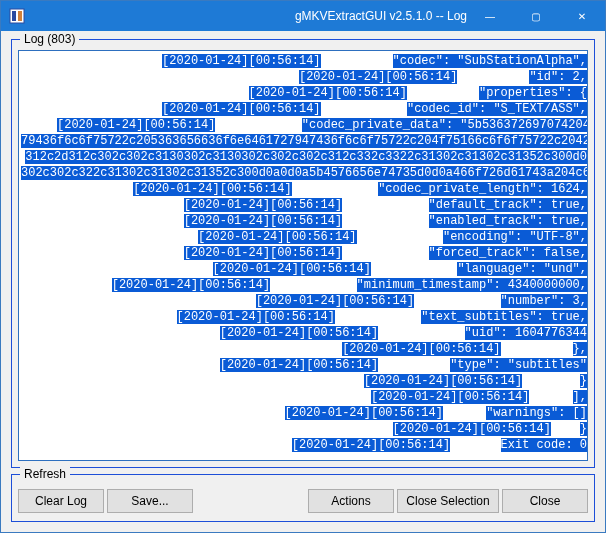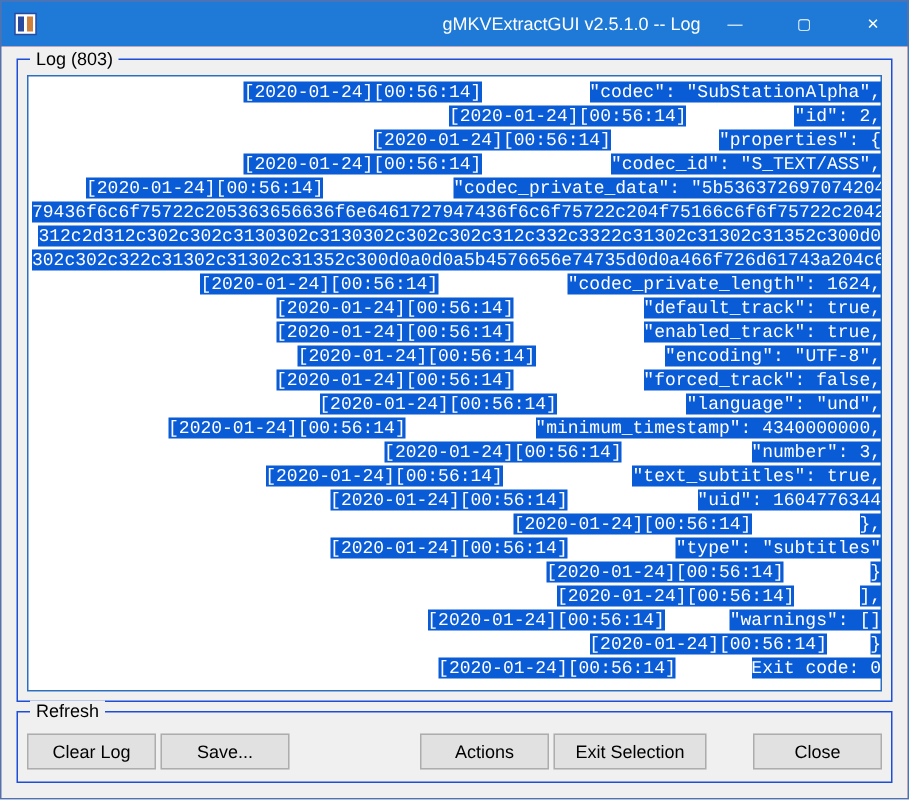--- a/index.html
+++ b/index.html
@@ -30,21 +30,21 @@
   .log-inner::-webkit-scrollbar-thumb { background: #c2c2c2; }
   .log-inner::-webkit-scrollbar-button { background: #f0f0f0; width:17px; height:17px; }
 
   .actions-group { padding: 14px 6px 8px 6px; }
   .actions-row { display: flex; gap: 3px; }
   .btn { height: 24px; font-size: 12px; background: #e1e1e1; border: 1px solid #adadad; padding: 0 8px; display: inline-flex; align-items: center; justify-content: center; cursor: default; }
   .btn.w-clear { width: 86px; }
   .btn.w-save  { width: 86px; }
   .btn.w-refresh { width: 86px; }
   .btn.w-copy { width: 102px; }
-  .btn.w-close { width: 86px; margin-left: 28px; }
+  .btn.w-close { width: 86px; }
   .spacer { flex: 1; }
 </style>
 </head>
 <body>
 
 <div class="window">
   <div class="titlebar">
     <span class="app-icon">
       <svg width="16" height="16" viewBox="0 0 16 16">
         <rect x="1" y="1" width="14" height="14" fill="#fff" stroke="#2a4aa0"></rect>
@@ -77,19 +77,19 @@
       </div>
     </div>
 
     <div class="groupbox actions-group">
       <div class="legend">Refresh</div>
       <div class="actions-row">
         <div class="btn w-clear">Clear Log</div>
         <div class="btn w-save">Save...</div>
         <div class="spacer"></div>
         <div class="btn w-refresh">Actions</div>
-        <div class="btn w-copy">Exit Selection</div>
+        <div class="btn w-copy">Close Selection</div>
         <div class="btn w-close">Close</div>
       </div>
     </div>
 
   </div>
 </div>
 
 </body></html>

